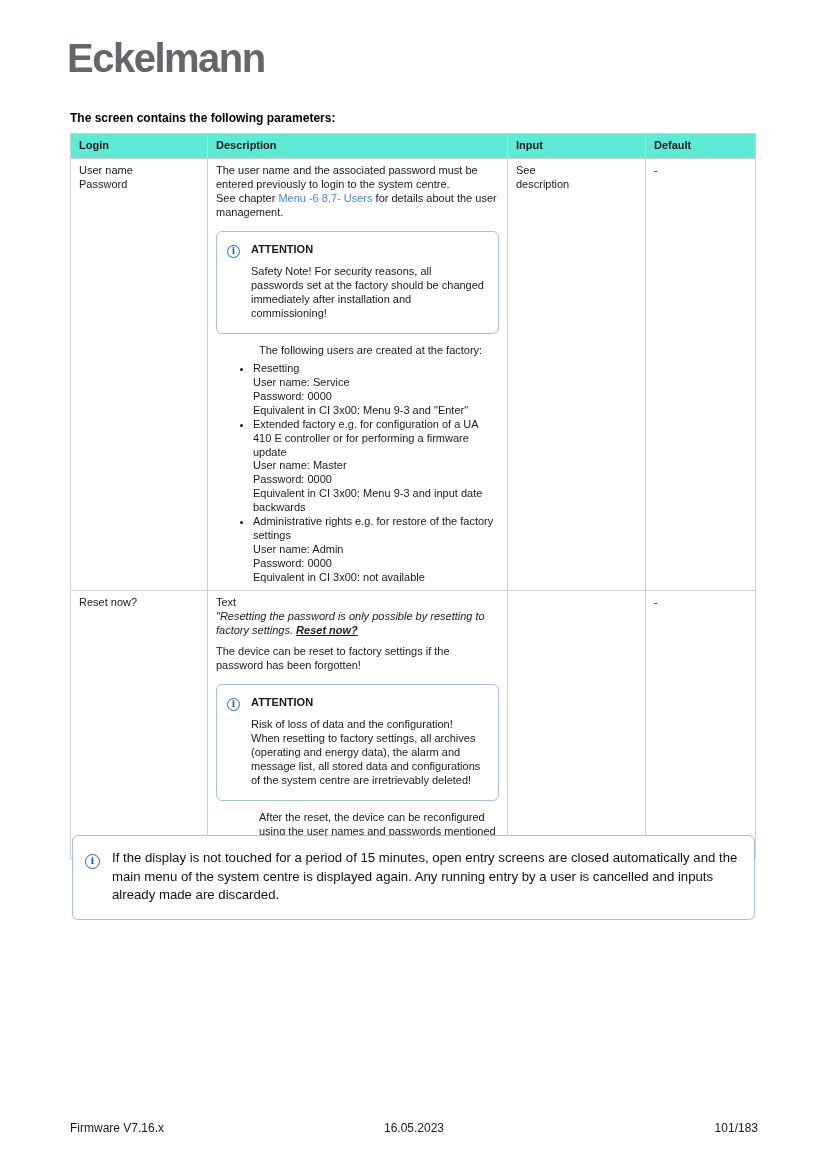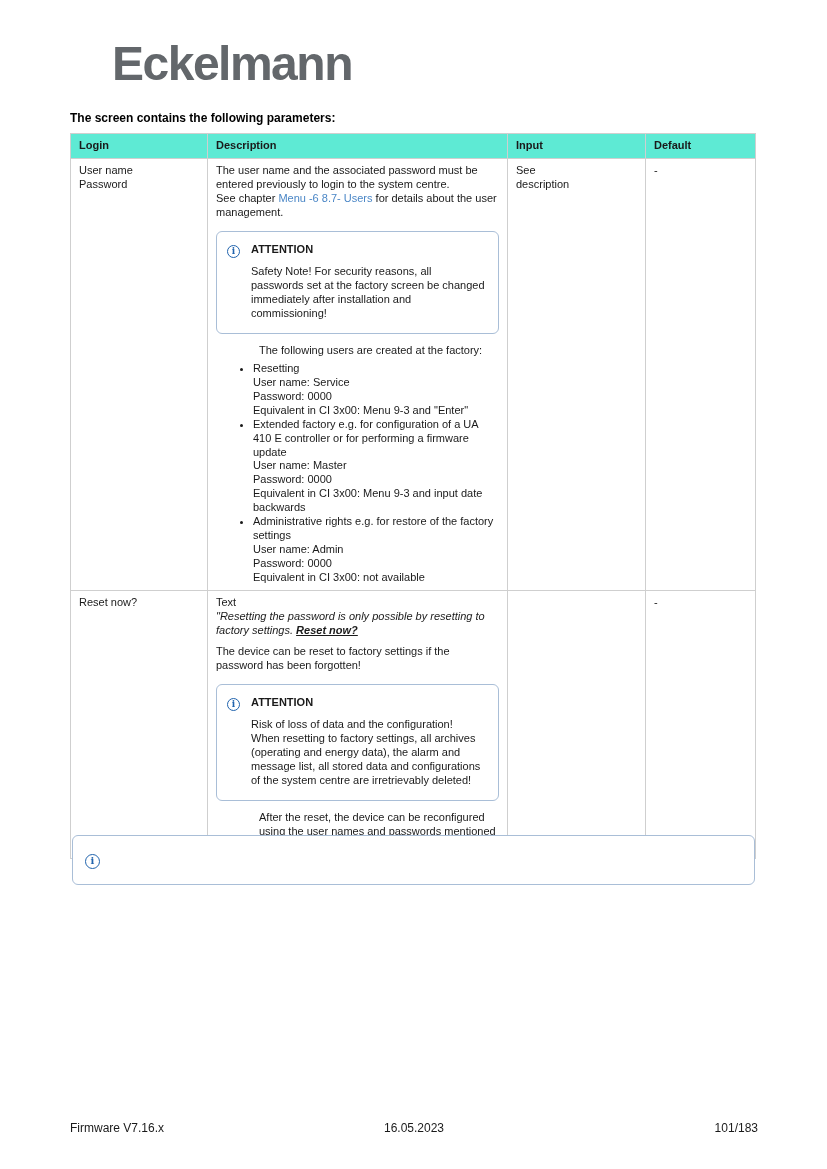--- a/index.html
+++ b/index.html
@@ -7,23 +7,22 @@
   .page {
     position:relative;
     width:827px; height:1169px;
     background:#ffffff;
     font-family:"Liberation Sans", sans-serif;
     color:#1a1a1a;
     overflow:hidden;
   }
   .logo {
     position:absolute; left:67px; top:36px;
-    font-size:48px; font-weight:bold; letter-spacing:-1.5px;
+    font-size:40px; font-weight:bold; letter-spacing:-1.5px;
     color:#63676b;
-    margin-left:45px;
   }
   .intro-heading {
     position:absolute; left:70px; top:111px;
     font-size:12px; font-weight:bold; color:#000;
   }
   table.params {
     position:absolute; left:70px; top:133px;
     width:685px; border-collapse:collapse; table-layout:fixed;
     font-size:11px; line-height:1.27; color:#1a1a1a;
   }
@@ -125,21 +124,21 @@
             <span>The user name and the associated password must be entered previously to login to the system centre.</span><br>
             <span>See chapter </span><a class="chapter-link">Menu -6 8.7- Users</a><span> for details about the user management.</span>
           </p>
           <div class="attention-box">
             <div class="att-icon-col">
               <span class="info-icon">i</span>
             </div>
             <div class="att-content">
               <div class="att-title">ATTENTION</div>
               <p class="att-body">
-                <span class="b">Safety Note!</span><span> For security reasons, </span><span class="b">all</span><span> passwords set at the factory screen be changed </span><span class="b">immediately after</span><span> installation and commissioning!</span>
+                <span class="b">Safety Note!</span><span> For security reasons, </span><span class="b">all</span><span> passwords set at the factory should be changed </span><span class="b">immediately after</span><span> installation and commissioning!</span>
               </p>
             </div>
           </div>
           <p class="para-gap">The following users are created at the factory:</p>
           <ul class="users">
             <li>
               <span class="b">Resetting</span><span></span><br>
               <span>User name: </span><span class="b">Service</span><br>
               <span>Password: </span><span class="b">0000</span><br>
               <span>Equivalent in CI 3x00: Menu 9-3 and "Enter"</span>
@@ -192,20 +191,21 @@
         <td class="input-cell"></td>
         <td class="default-cell">-</td>
       </tr>
     </tbody>
   </table>
 
   <div class="note-box">
     <div class="note-icon-col">
       <span class="info-icon">i</span>
     </div>
+    <div class="note-text">If the display is not touched for a period of 15 minutes, open entry screens are closed automatically and the main menu of the system centre is displayed again. Any running entry by a user is cancelled and inputs already made are discarded.</div>
   </div>
 
   <div class="footer">
     <span class="center">16.05.2023</span>
     <span class="left">Firmware V7.16.x</span>
     <span class="right">101/183</span>
   </div>
 
 </div>
 

